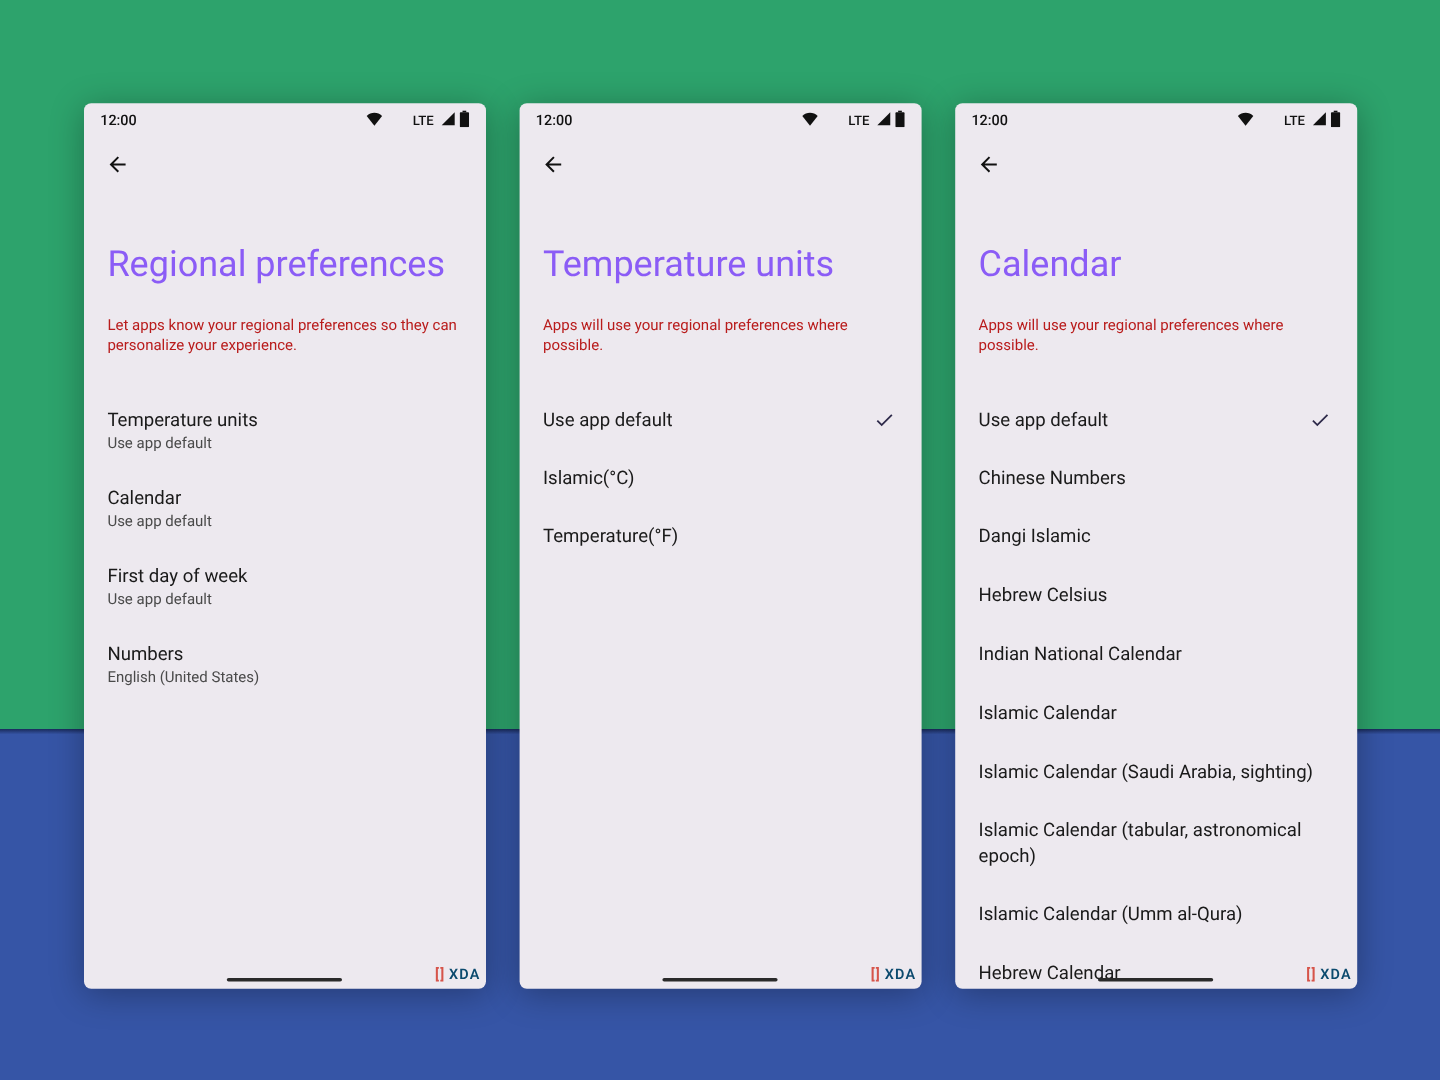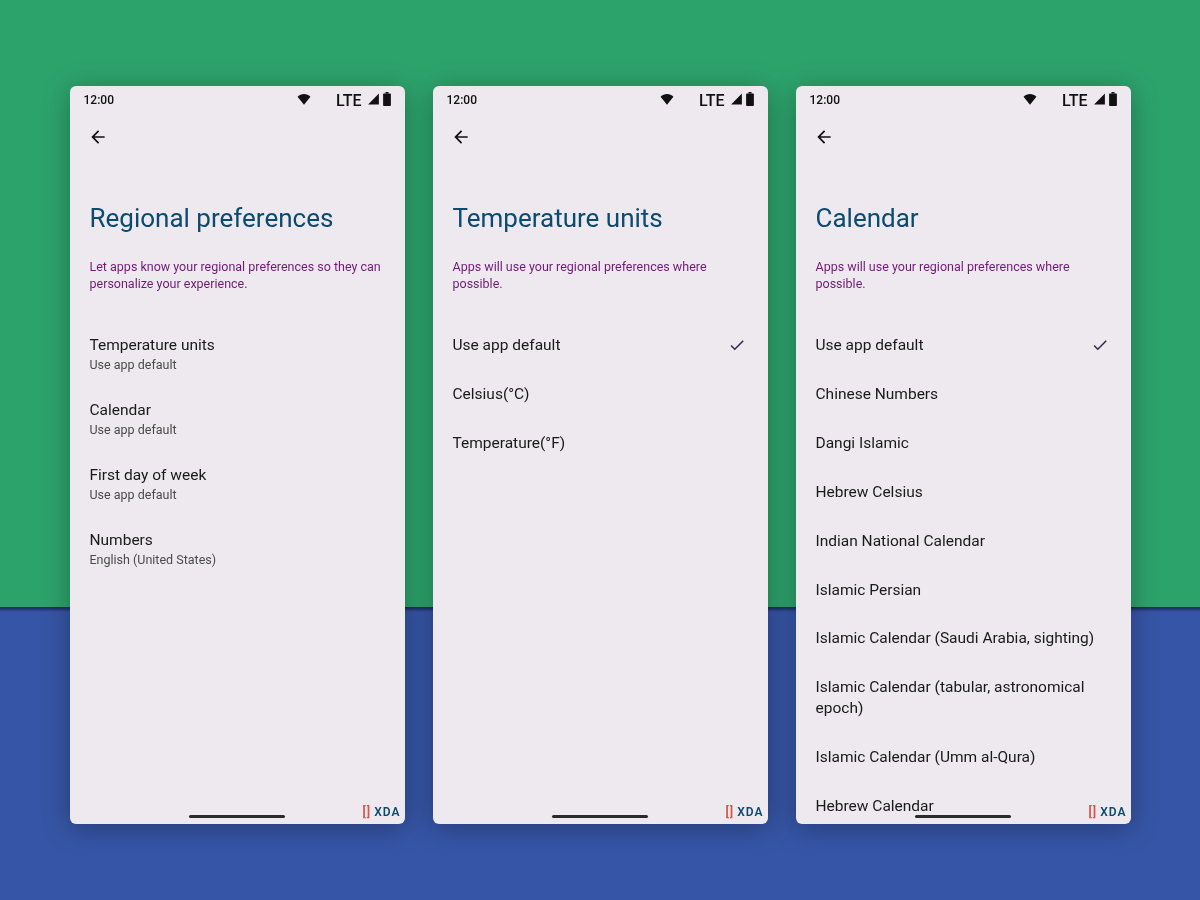--- a/index.html
+++ b/index.html
@@ -36,50 +36,50 @@
       font-weight: 500;
       color: #111;
     }
 
     .status-right {
       display: flex;
       align-items: center;
       gap: 3px;
     }
 
-    .status-lte { font-size: 16px; font-weight: 500; margin: 12px 2px; padding-left: 20px; }
+    .status-lte { font-size: 11px; font-weight: 500; margin: 12px 2px; padding-left: 20px; }
 
     .back-row {
       padding: 12px 18px 0 18px;
     }
 
     .back-arrow {
       width: 22px;
       height: 22px;
       display: flex;
       align-items: center;
       cursor: pointer;
     }
 
     .content {
       padding: 0 20px;
     }
 
     .page-title {
-      font-size: 26px;
+      font-size: 30px;
       font-weight: 400;
-      color: #0c4a6e;
+      color: #8b5cf6;
       margin-top: 56px;
       margin-bottom: 24px;
       line-height: 1.15;
     }
 
     .page-subtitle {
       font-size: 12.5px;
-      color: #701a75;
+      color: #b91c1c;
       line-height: 1.4;
       margin-bottom: 28px;
     }
 
     .setting-item {
       padding: 14px 0;
       cursor: pointer;
     }
 
     .setting-title {
@@ -243,21 +243,21 @@
 
     <div class="option-row">
       <div class="option-label">Use app default</div>
       <div class="check">
         <svg width="18" height="18" viewBox="0 0 24 24">
             <path d="M9 16.17L4.83 12l-1.42 1.41L9 19 21 7l-1.41-1.41z" fill="#2e2a4a"></path>
           </svg>
       </div>
     </div>
     <div class="option-row">
-      <div class="option-label">Celsius(°C)</div>
+      <div class="option-label">Islamic(°C)</div>
     </div>
     <div class="option-row">
       <div class="option-label">Temperature(°F)</div>
     </div>
   </div>
 
   <div class="nav-handle"></div>
   <div class="watermark">
     <span class="accent">[</span><span class="accent" style="letter-spacing:4px;">]</span><span class="letters">XDA</span>
   </div>
@@ -313,21 +313,21 @@
     <div class="option-row">
       <div class="option-label">Dangi Islamic</div>
     </div>
     <div class="option-row">
       <div class="option-label">Hebrew Celsius</div>
     </div>
     <div class="option-row">
       <div class="option-label">Indian National Calendar</div>
     </div>
     <div class="option-row">
-      <div class="option-label">Islamic Persian</div>
+      <div class="option-label">Islamic Calendar</div>
     </div>
     <div class="option-row">
       <div class="option-label">Islamic Calendar (Saudi Arabia, sighting)</div>
     </div>
     <div class="option-row">
       <div class="option-label">Islamic Calendar (tabular, astronomical epoch)</div>
     </div>
     <div class="option-row">
       <div class="option-label">Islamic Calendar (Umm al-Qura)</div>
     </div>

